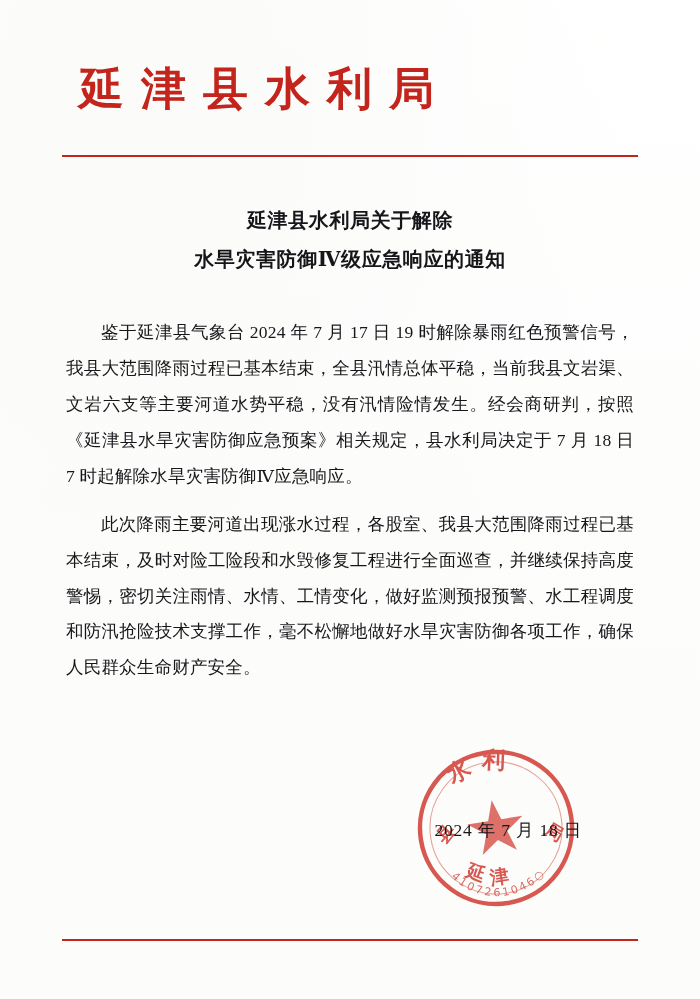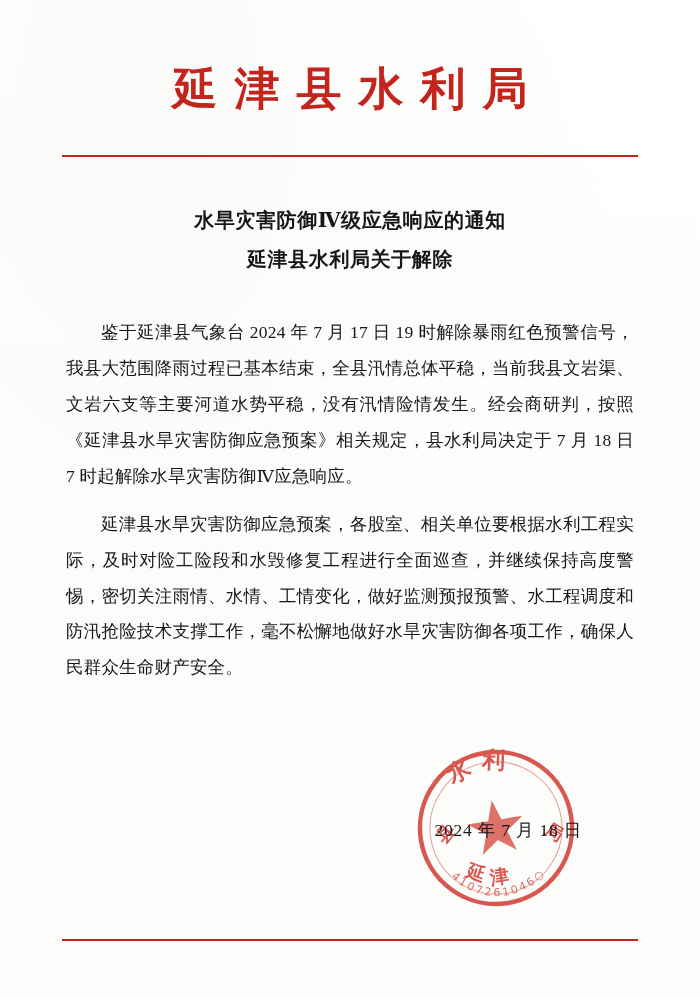--- a/index.html
+++ b/index.html
@@ -36,21 +36,21 @@
   .page-inner {
     position: relative;
     padding: 0 62px;
     box-sizing: border-box;
     height: 100%;
   }
 
   
   .masthead {
     padding-top: 62px;
-    text-align: center;
+    text-align: left;
   }
   .masthead-title {
     font-family: "DejaVu Serif", "Liberation Serif", serif;
     font-weight: 700;
     font-size: 45px;
     letter-spacing: 17px;
     text-indent: 17px;
     color: #c3241c;
     line-height: 1.22;
     white-space: nowrap;
@@ -139,27 +139,27 @@
 
 <div id="doc">
   <div class="page-inner">
 
     <div class="masthead">
       <div class="masthead-title">延津县水利局</div>
       <div class="masthead-rule"></div>
     </div>
 
     <div class="doc-title">
+      <span class="line">延津县水利局关于解除</span>
       <span class="line">水旱灾害防御Ⅳ级应急响应的通知</span>
-      <span class="line">延津县水利局关于解除</span>
     </div>
 
     <div class="body-block">
       <p class="para">鉴于延津县气象台 2024 年 7 月 17 日 19 时解除暴雨红色预警信号，我县大范围降雨过程已基本结束，全县汛情总体平稳，当前我县文岩渠、文岩六支等主要河道水势平稳，没有汛情险情发生。经会商研判，按照《延津县水旱灾害防御应急预案》相关规定，县水利局决定于 7 月 18 日 7 时起解除水旱灾害防御Ⅳ应急响应。</p>
-      <p class="para">延津县水旱灾害防御应急预案，各股室、相关单位要根据水利工程实际，及时对险工险段和水毁修复工程进行全面巡查，并继续保持高度警惕，密切关注雨情、水情、工情变化，做好监测预报预警、水工程调度和防汛抢险技术支撑工作，毫不松懈地做好水旱灾害防御各项工作，确保人民群众生命财产安全。</p>
+      <p class="para">此次降雨主要河道出现涨水过程，各股室、我县大范围降雨过程已基本结束，及时对险工险段和水毁修复工程进行全面巡查，并继续保持高度警惕，密切关注雨情、水情、工情变化，做好监测预报预警、水工程调度和防汛抢险技术支撑工作，毫不松懈地做好水旱灾害防御各项工作，确保人民群众生命财产安全。</p>
     </div>
 
     <div class="sign-area">
 
       <div class="seal">
         <svg width="168" height="168" viewBox="0 0 168 168" aria-hidden="true">
           <circle cx="84" cy="84" r="76" fill="none" stroke="#d0352b" stroke-width="4.5"></circle>
           <circle cx="84" cy="84" r="66" fill="none" stroke="#d0352b" stroke-width="1.1" opacity="0.55"></circle>
 
           <path d="M84 56 L90.7 76.1 L111.9 76.1 L94.6 88.6 L101.3 108.7 L84 96.2 L66.7 108.7 L73.4 88.6 L56.1 76.1 L77.3 76.1 Z" fill="#d0352b" opacity="0.85"></path>

